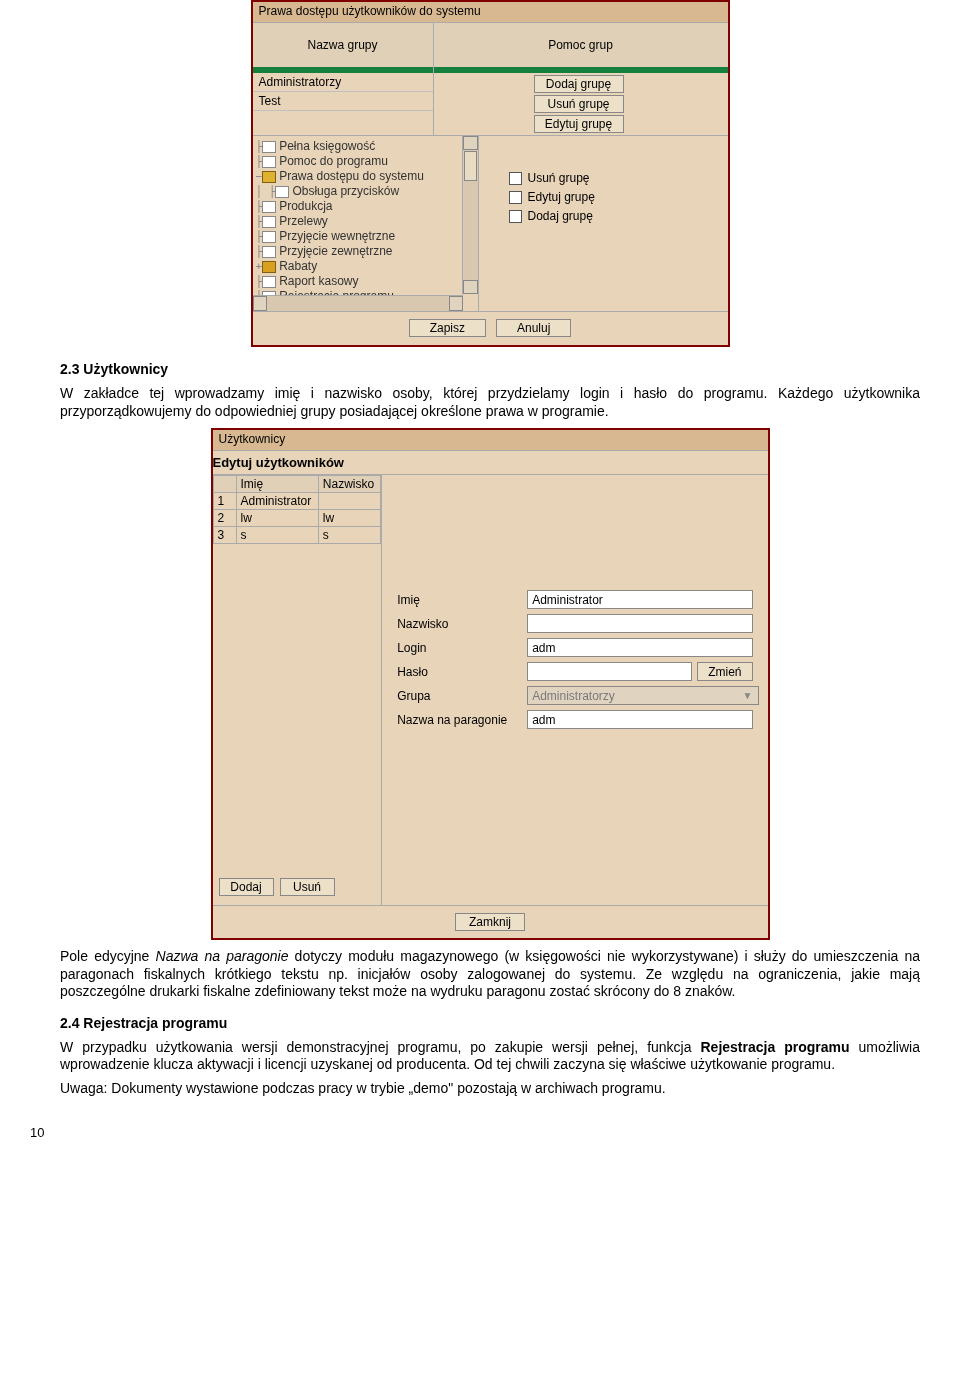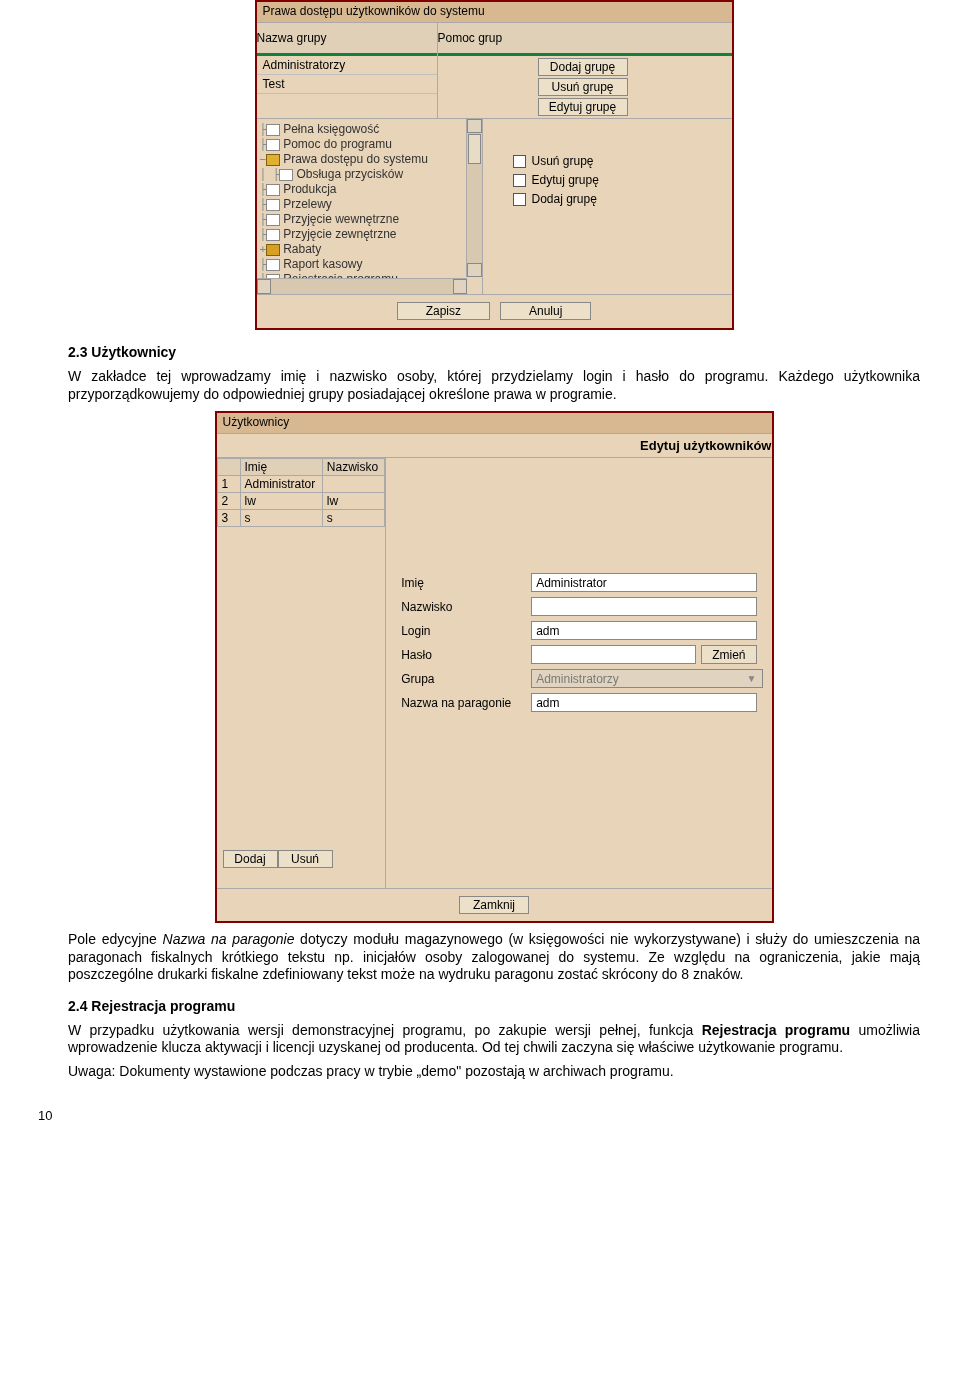--- a/index.html
+++ b/index.html
@@ -6,21 +6,20 @@
     font-family: Tahoma, Arial, sans-serif;
     font-size: 13px;
     color: #000;
     background: #fff;
     margin: 0;
     padding: 0;
     width: 960px;
   }
   .page {
     padding: 0 40px 20px 60px;
-    margin-left: 8px;
   }
   .dialog {
     border: 2px solid #800000;
     background: #e8d4b8;
     margin: 0 auto 12px auto;
     position: relative;
   }
   .dialog1 { width: 475px; }
   .dialog2 { width: 555px; margin-top:8px; margin-bottom:8px;}
   .titlebar {
@@ -35,23 +34,24 @@
   }
   .group-left {
     width: 180px;
     border-right: 1px solid #aaa;
   }
   .group-right {
     flex: 1;
   }
   .panel-head {
     background: #e0d0b8;
-    font-size: 12px;
-    padding: 8px 0;
-    border-bottom: 3px solid #15803d;
+    text-align: center;
+    font-size: 12px;
+    padding: 15px 0;
+    border-bottom: 6px solid #15803d;
   }
   .group-list-row {
     font-size: 12px;
     padding: 2px 6px;
     border-bottom: 1px solid #c0c0c0;
     cursor: default;
     text-align:left;
   }
   .opts-btns {
     padding-left: 100px;
@@ -153,30 +153,30 @@
     cursor:pointer;
   }
   .check-box {
     display:inline-block; width:11px; height:11px; border:1px solid #555; background:#fff;
   }
   .bottom-btns {
     display:flex; justify-content:center; gap:10px;
     padding:5px 0 6px 0;
     border-top:1px solid #aaa;
   }
-  .bottom-btns .form-btn { min-width:60px; padding:1px 28px; }
+  .bottom-btns .form-btn { min-width:60px; padding:1px 20px; }
 
   
   h3.section { font-size:14px; font-weight:bold; margin:14px 0 8px 0; }
   p.just { text-align:justify; font-size:14px; line-height:1.25; margin:6px 0; }
   .italic { font-style:italic; }
 
   
   .users-title {
-    background:#e8d4b8; text-align:right; font-weight:bold; font-size:13px;
+    background:#e8d4b8; text-align:left; font-weight:bold; font-size:13px;
     padding:4px 0; border-bottom:1px solid #aaa;
   }
   .users-body { display:flex; }
   .users-left {
     width:175px; border-right:1px solid #aaa;
     position:relative; height:430px;
   }
   .users-left table { border-collapse:collapse; width:100%; font-size:12px; }
   .users-left th, .users-left td {
     border:1px solid #aaa; padding:1px 4px; text-align:left; font-weight:normal;
@@ -190,21 +190,21 @@
   .form-row .inp {
     flex:1; background:#fff; border:1px solid #888; height:17px; font-size:12px;
     padding:0 4px; font-family:inherit;
   }
   .form-row .inp.ro { background:#e0d4c0; color:#7a7a7a; }
   .form-row .side-btn {
     margin-left:5px; font-size:12px; background:#ece0c8; border:1px solid #888;
     padding:0 10px; height:19px; cursor:pointer;
   }
   .users-actions {
-    position:absolute; bottom:18px; left:6px; display:flex; 
+    position:absolute; bottom:7px; left:6px; display:flex; gap:6px;
   }
   .users-actions .form-btn { min-width:55px; padding:1px 10px; }
   .close-row {
     border-top:1px solid #aaa; padding:5px 8px; text-align:center;
   }
   .close-row .form-btn { display:inline-block; min-width:70px; }
 
   .page-number {
     font-size:13px; margin-top:28px; margin-left:-30px;
   }

